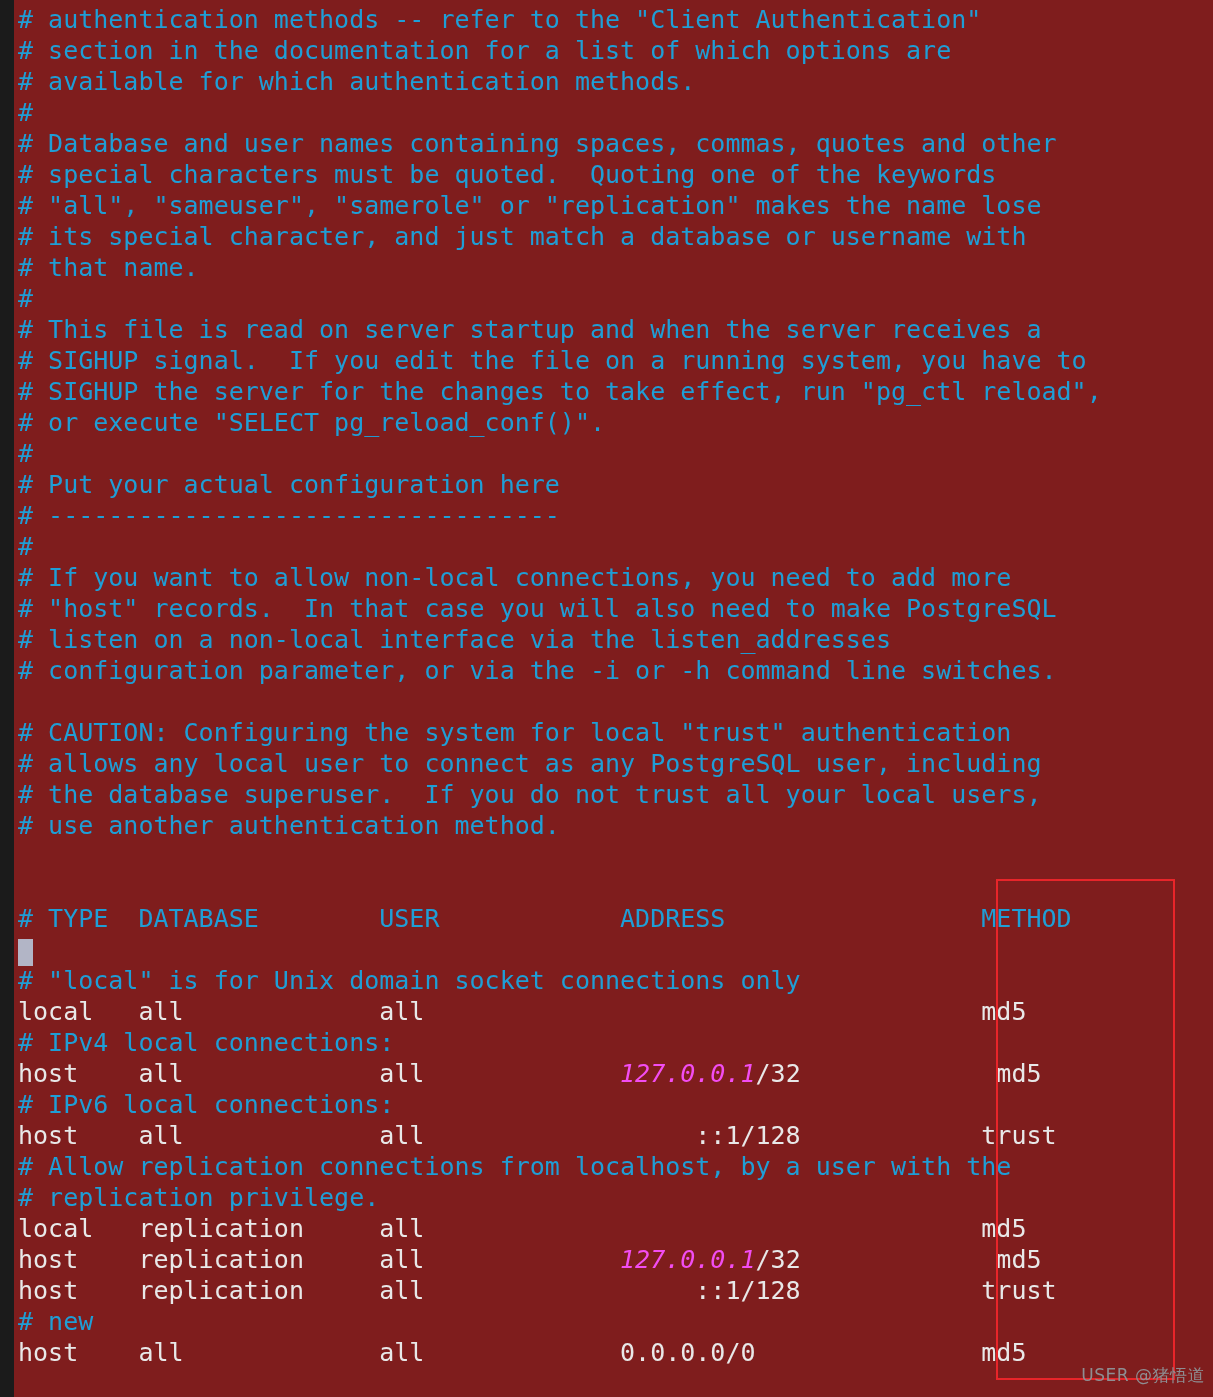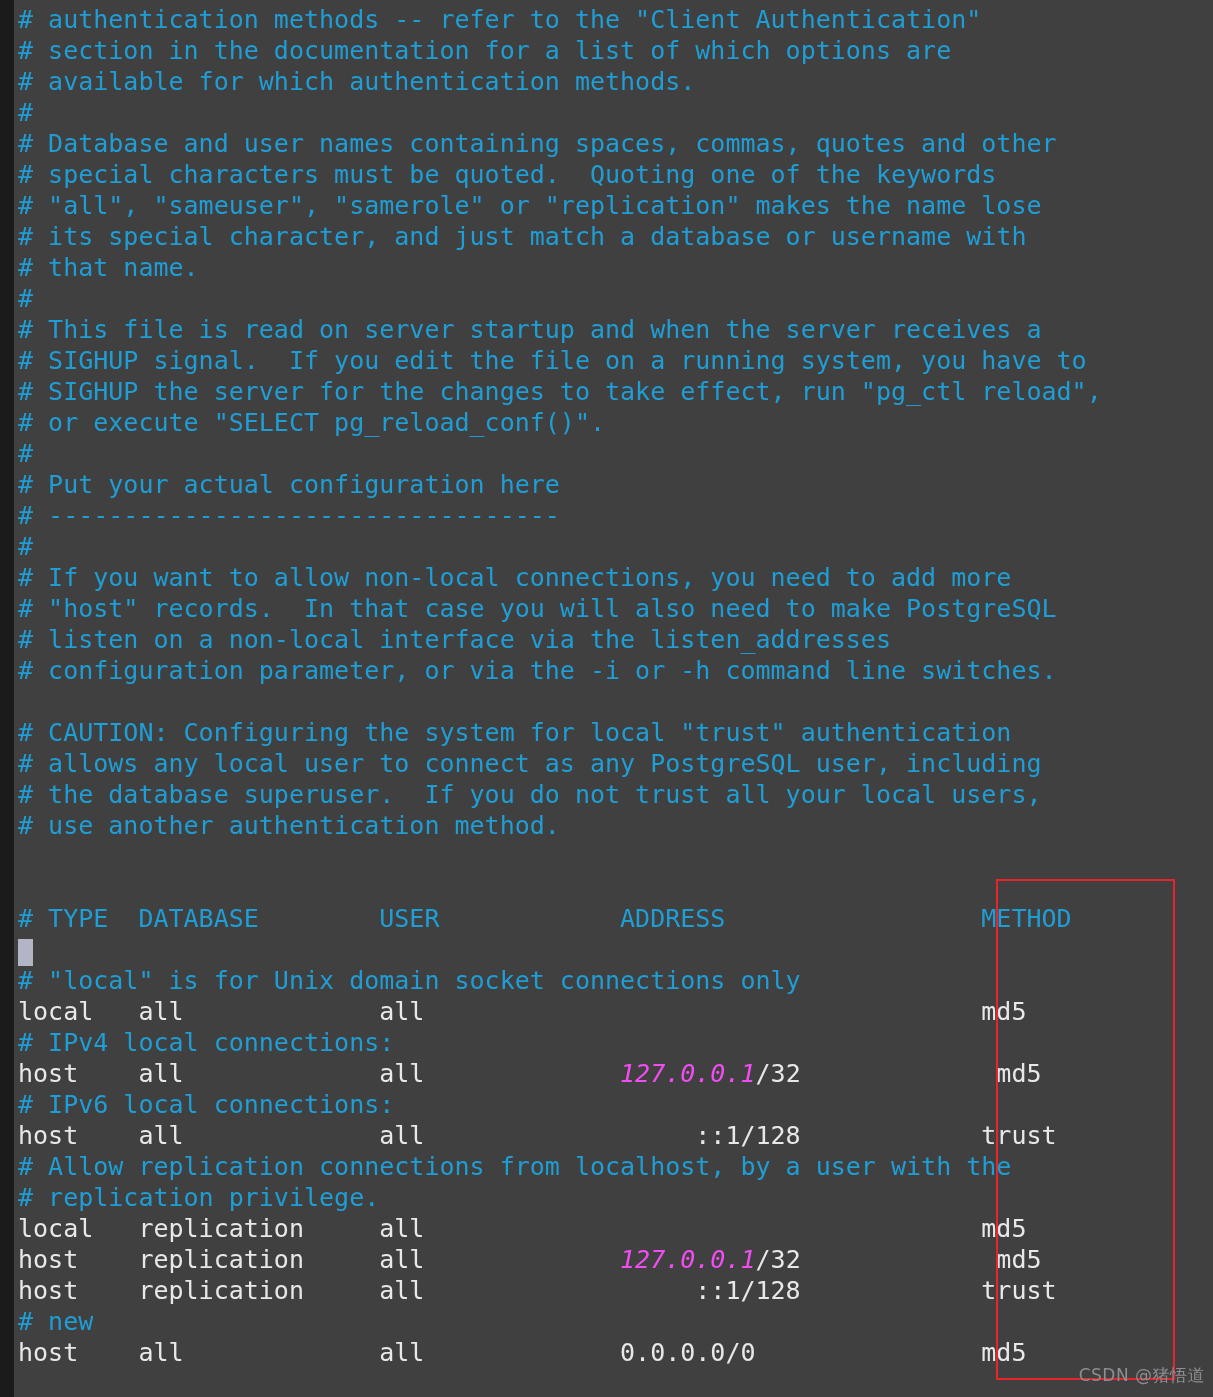--- a/index.html
+++ b/index.html
@@ -5,21 +5,21 @@
 <style>
   html, body {
     margin: 0;
     padding: 0;
     background: #1e1e1e;
   }
   #editor {
     position: relative;
     width: 1213px;
     height: 1397px;
-    background: #404040;
+    background: #7f1d1d;
     overflow: hidden;
     font-family: "DejaVu Sans Mono", "Liberation Mono", monospace;
     font-size: 25px;
     line-height: 31px;
     letter-spacing: 0px;
     -webkit-font-smoothing: antialiased;
   }
   
   #gutter {
     position: absolute;
@@ -79,15 +79,15 @@
 <div id="editor">
 
   <div id="gutter"></div>
 
   <div id="code"><div class="line"><span class="cm"># authentication methods -- refer to the "Client Authentication"</span></div><div class="line"><span class="cm"># section in the documentation for a list of which options are</span></div><div class="line"><span class="cm"># available for which authentication methods.</span></div><div class="line"><span class="cm">#</span></div><div class="line"><span class="cm"># Database and user names containing spaces, commas, quotes and other</span></div><div class="line"><span class="cm"># special characters must be quoted.  Quoting one of the keywords</span></div><div class="line"><span class="cm"># "all", "sameuser", "samerole" or "replication" makes the name lose</span></div><div class="line"><span class="cm"># its special character, and just match a database or username with</span></div><div class="line"><span class="cm"># that name.</span></div><div class="line"><span class="cm">#</span></div><div class="line"><span class="cm"># This file is read on server startup and when the server receives a</span></div><div class="line"><span class="cm"># SIGHUP signal.  If you edit the file on a running system, you have to</span></div><div class="line"><span class="cm"># SIGHUP the server for the changes to take effect, run "pg_ctl reload",</span></div><div class="line"><span class="cm"># or execute "SELECT pg_reload_conf()".</span></div><div class="line"><span class="cm">#</span></div><div class="line"><span class="cm"># Put your actual configuration here</span></div><div class="line"><span class="cm"># ----------------------------------</span></div><div class="line"><span class="cm">#</span></div><div class="line"><span class="cm"># If you want to allow non-local connections, you need to add more</span></div><div class="line"><span class="cm"># "host" records.  In that case you will also need to make PostgreSQL</span></div><div class="line"><span class="cm"># listen on a non-local interface via the listen_addresses</span></div><div class="line"><span class="cm"># configuration parameter, or via the -i or -h command line switches.</span></div><div class="line"><span class="cm"></span></div><div class="line"><span class="cm"># CAUTION: Configuring the system for local "trust" authentication</span></div><div class="line"><span class="cm"># allows any local user to connect as any PostgreSQL user, including</span></div><div class="line"><span class="cm"># the database superuser.  If you do not trust all your local users,</span></div><div class="line"><span class="cm"># use another authentication method.</span></div><div class="line"><span class="cm"></span></div><div class="line"><span class="cm"></span></div><div class="line"><span class="cm"># TYPE  DATABASE        USER            ADDRESS                 METHOD</span></div><div class="line"><span class="tx"></span></div><div class="line"><span class="cm"># "local" is for Unix domain socket connections only</span></div><div class="line"><span class="tx">local   all             all                                     md5</span></div><div class="line"><span class="cm"># IPv4 local connections:</span></div><div class="line"><span class="tx">host    all             all             </span><span class="ip">127.0.0.1</span><span class="tx">/32             md5</span></div><div class="line"><span class="cm"># IPv6 local connections:</span></div><div class="line"><span class="tx">host    all             all                  ::1/128            trust</span></div><div class="line"><span class="cm"># Allow replication connections from localhost, by a user with the</span></div><div class="line"><span class="cm"># replication privilege.</span></div><div class="line"><span class="tx">local   replication     all                                     md5</span></div><div class="line"><span class="tx">host    replication     all             </span><span class="ip">127.0.0.1</span><span class="tx">/32             md5</span></div><div class="line"><span class="tx">host    replication     all                  ::1/128            trust</span></div><div class="line"><span class="cm"># new</span></div><div class="line"><span class="tx">host    all             all             0.0.0.0/0               md5</span></div></div>
 
   <div id="caret"></div>
 
   <div id="method-box"></div>
 
-  <div id="watermark">CSDN @猪悟道</div>
+  <div id="watermark">USER @猪悟道</div>
 
 </div>
 
 </body></html>

